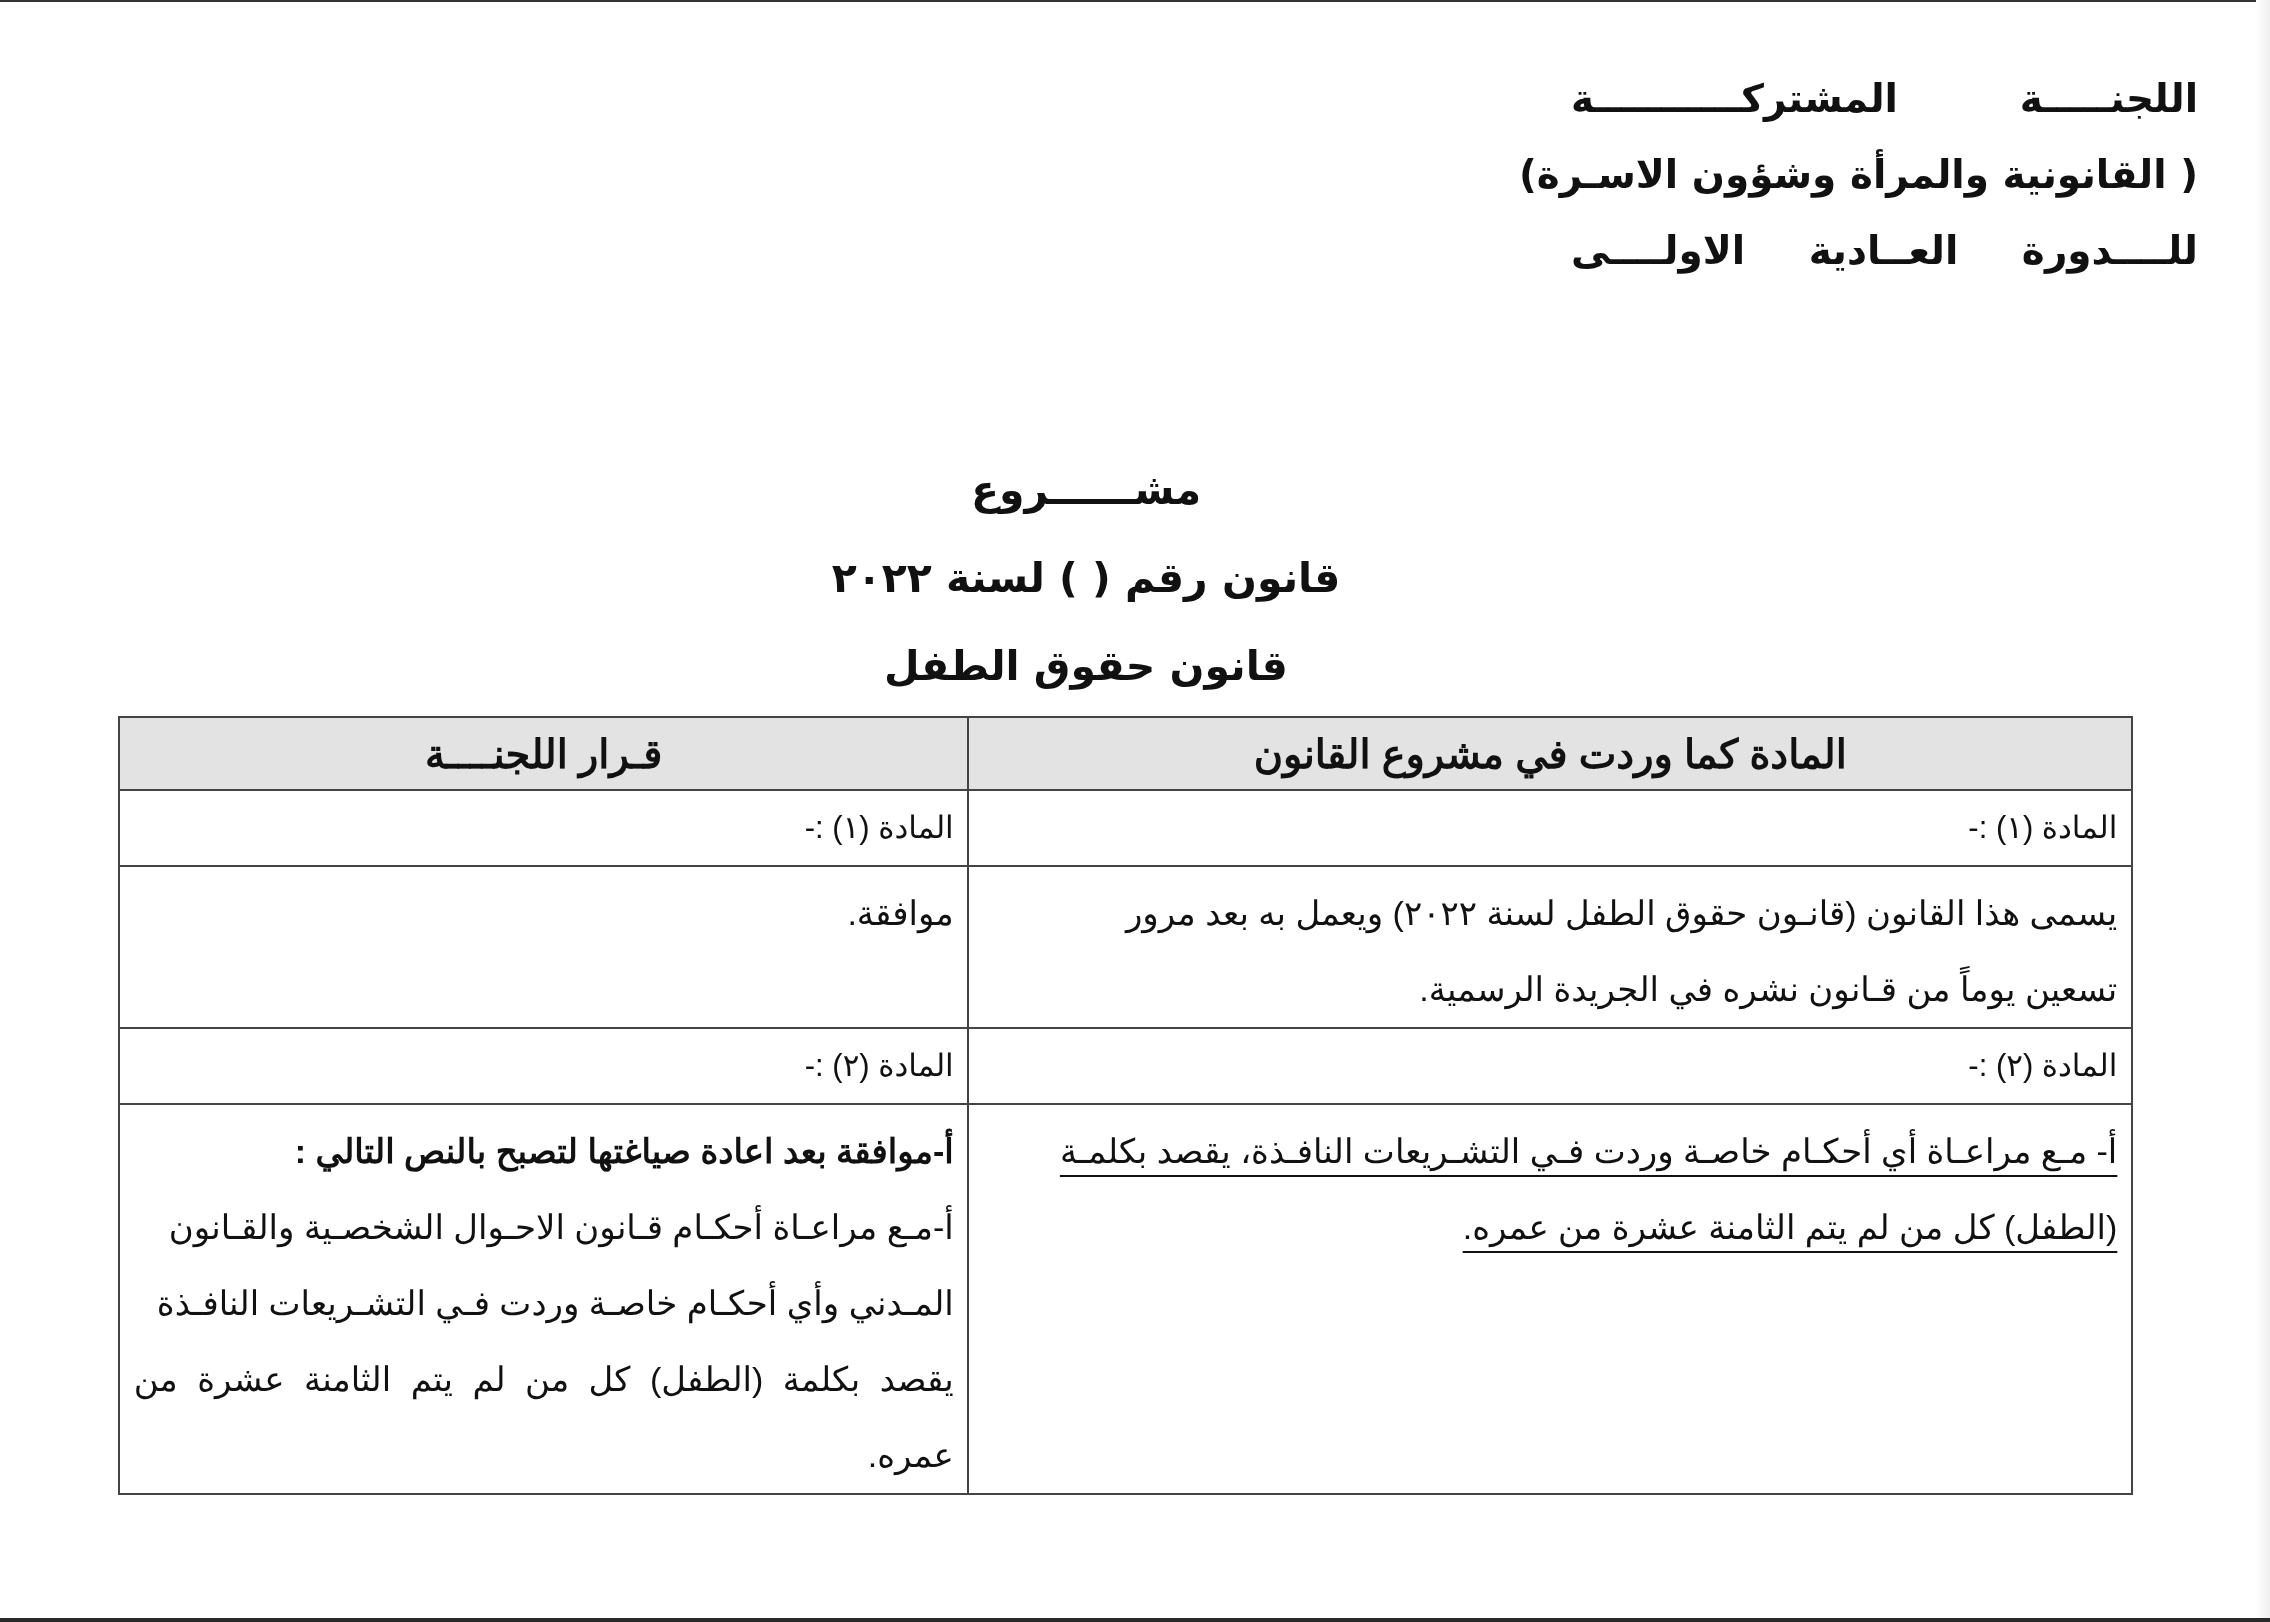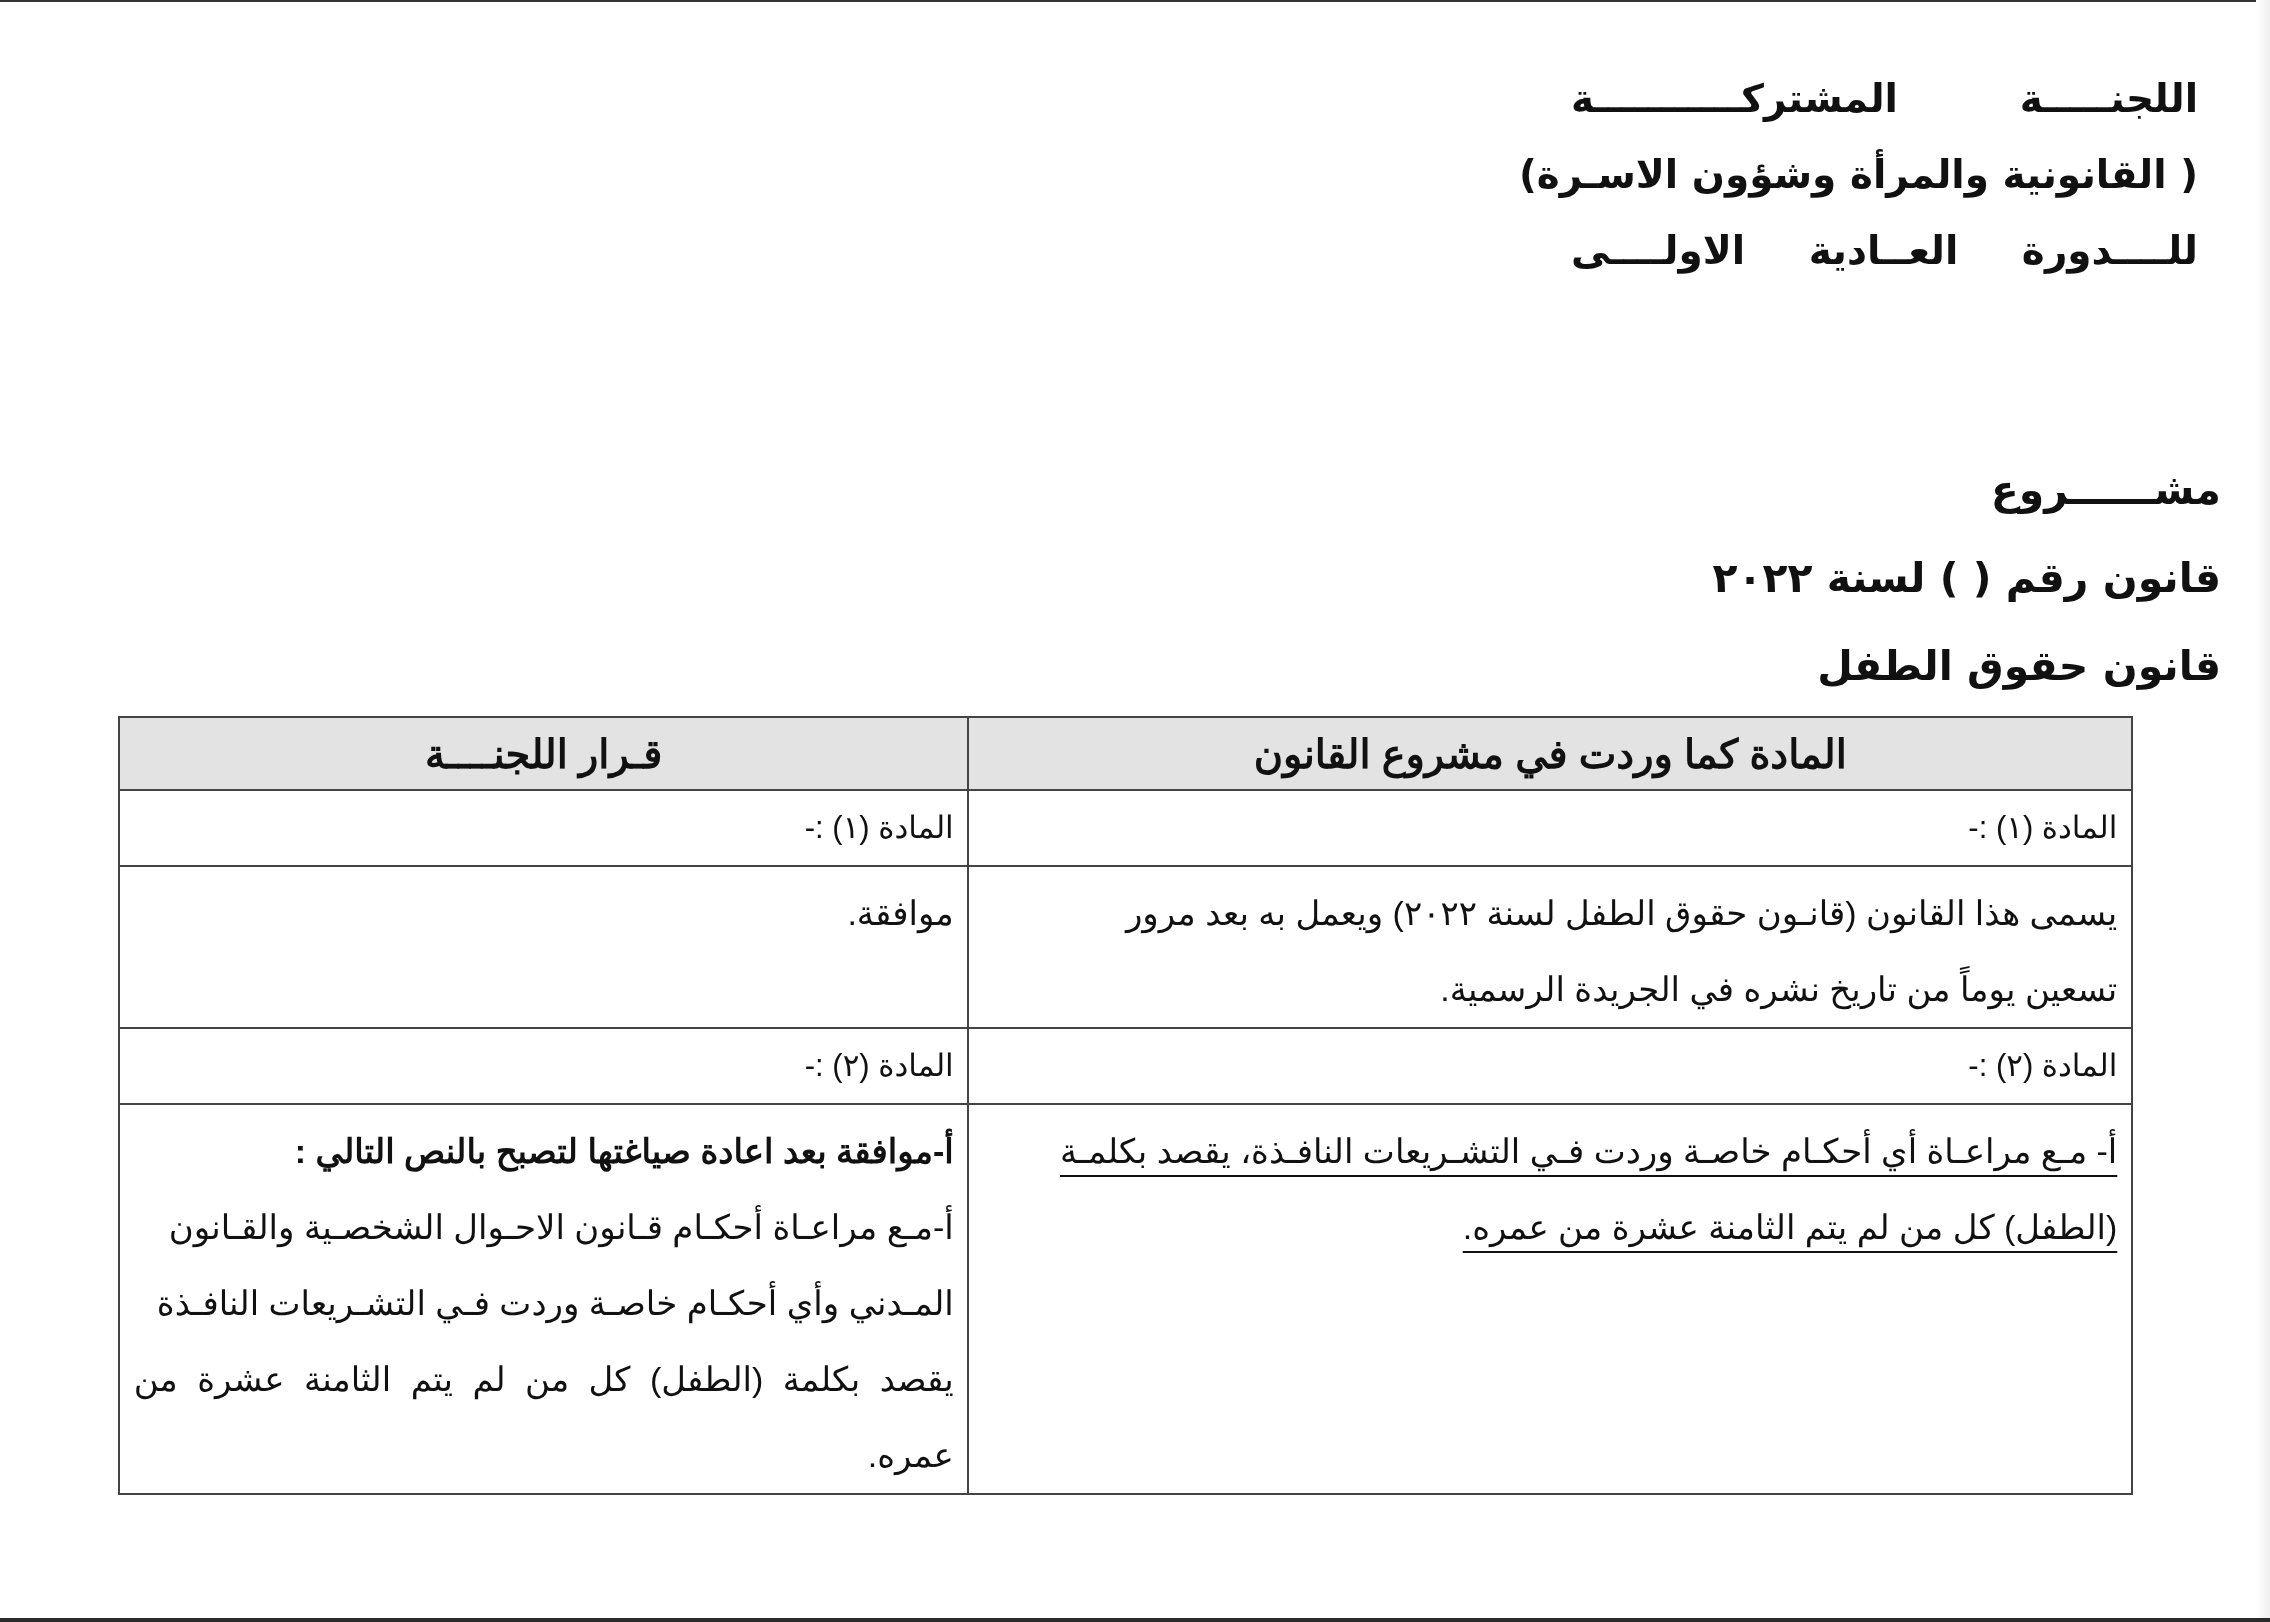--- a/index.html
+++ b/index.html
@@ -15,21 +15,21 @@
   .committee-header {
     position: absolute; right: 72px; top: 61px; width: 627px;
     direction: rtl; text-align: justify; text-align-last: justify;
   }
   .committee-header .line {
     font-family: "DejaVu Sans", sans-serif; font-weight: bold; font-size: 39px;
     height: 76px; line-height: 76px; white-space: nowrap; letter-spacing: 0;
   }
   .committee-header .line.paren { text-align-last: right; }
 
-  .title-block { position: absolute; left: 0; top: 446px; width: 2270px; direction: rtl; text-align: right; }
+  .title-block { position: absolute; left: 0; top: 446px; width: 2270px; direction: rtl; text-align: center; }
   .title-block .t {
     font-family: "DejaVu Sans", sans-serif; font-weight: bold; font-size: 41px;
     height: 88px; line-height: 88px; position: relative; left: -49px;
   }
 
   .law-table {
     position: absolute; left: 118px; top: 716px; width: 2015px;
     border-collapse: collapse; direction: rtl;
   }
   .law-table td, .law-table th {
@@ -77,21 +77,21 @@
     </tr>
   </thead>
   <tbody>
     <tr>
       <td class="art-head">المادة (١) :-</td>
       <td class="art-head">المادة (١) :-</td>
     </tr>
     <tr class="row-art1">
       <td class="para">
         <p>يسمى هذا القانون (قانـون حقوق الطفل لسنة ٢٠٢٢) ويعمل به بعد مرور</p>
-        <p>تسعين يوماً من تاريخ نشره في الجريدة الرسمية.</p>
+        <p>تسعين يوماً من قـانون نشره في الجريدة الرسمية.</p>
       </td>
       <td class="para">
         <p>موافقة.</p>
       </td>
     </tr>
     <tr>
       <td class="art-head">المادة (٢) :-</td>
       <td class="art-head">المادة (٢) :-</td>
     </tr>
     <tr class="row-art2">

